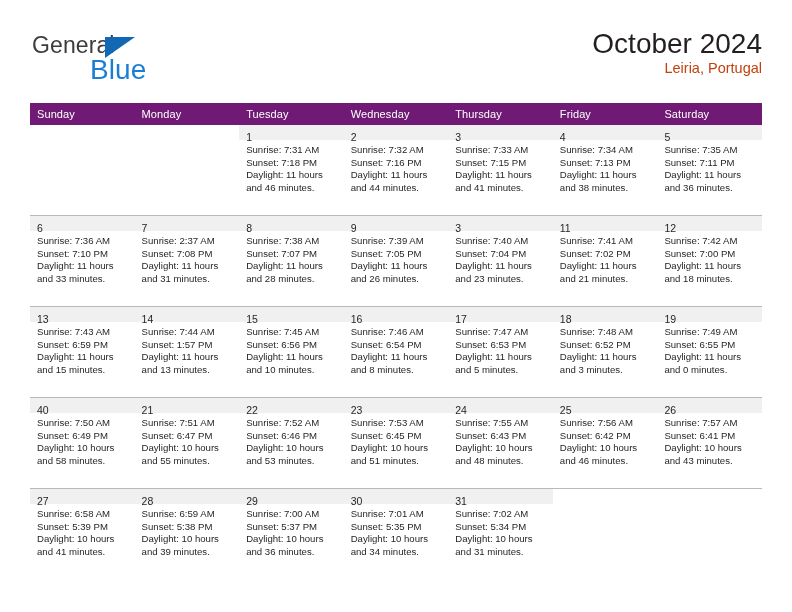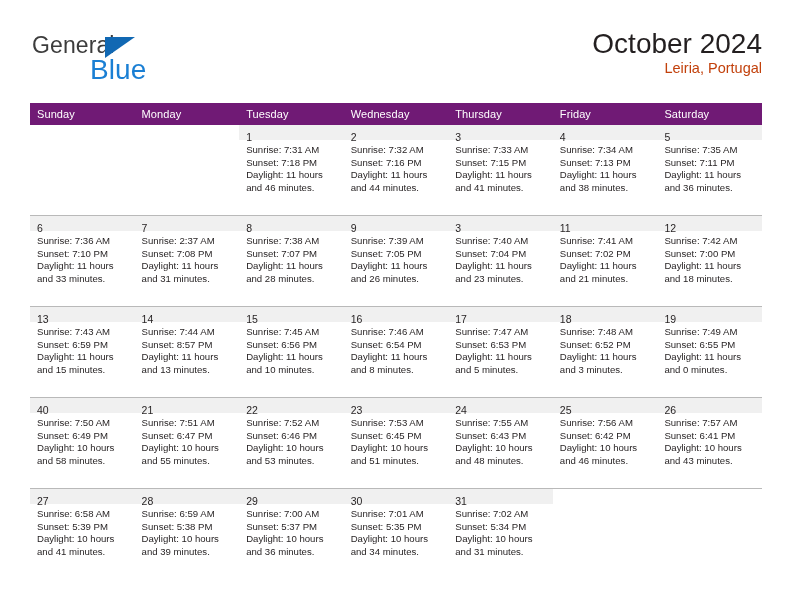--- a/index.html
+++ b/index.html
@@ -348,21 +348,21 @@
                 <div class="cell-line">Daylight: 11 hours</div>
                 <div class="cell-line">and 15 minutes.</div>
               </div>
             </div>
           </td>
           <td>
             <div class="cell filled">
               <div class="daynum-band"><span class="daynum">14</span></div>
               <div class="cell-lines">
                 <div class="cell-line">Sunrise: 7:44 AM</div>
-                <div class="cell-line">Sunset: 8:57 PM</div>
+                <div class="cell-line">Sunset: 1:57 PM</div>
                 <div class="cell-line">Daylight: 11 hours</div>
                 <div class="cell-line">and 13 minutes.</div>
               </div>
             </div>
           </td>
           <td>
             <div class="cell filled">
               <div class="daynum-band"><span class="daynum">15</span></div>
               <div class="cell-lines">
                 <div class="cell-line">Sunrise: 7:45 AM</div>

